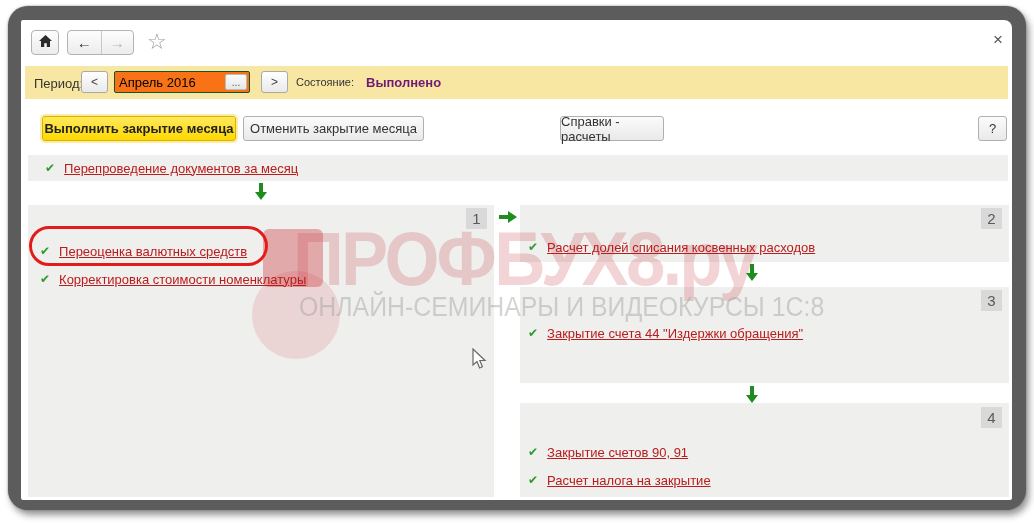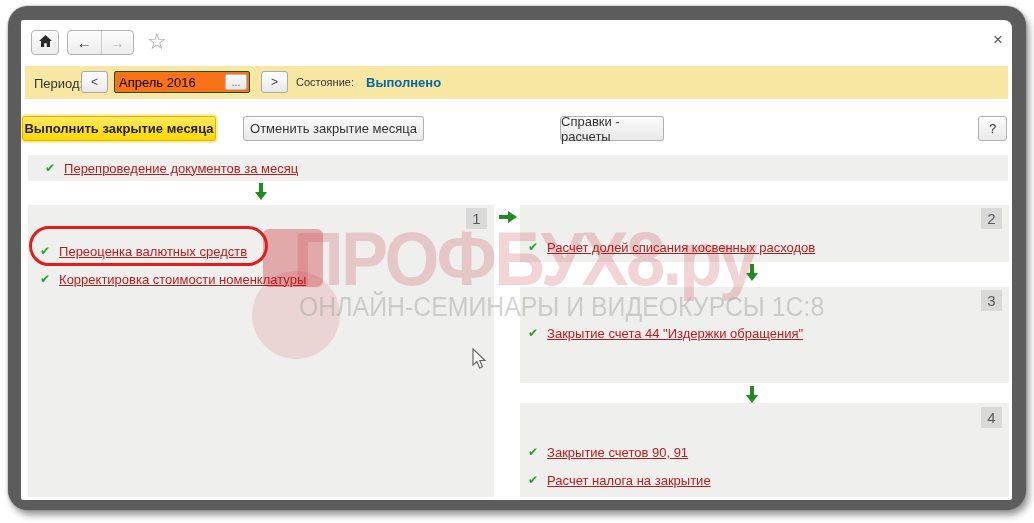--- a/index.html
+++ b/index.html
@@ -38,28 +38,28 @@
   .pb-prev { left:56px; }
   .pb-next { left:236px; }
   .pb-input { position:absolute; left:89px; top:5px; width:136px; height:22px;
     border:1px solid #14532d; border-radius:2px; background:#f97316; }
   .pb-input input { position:absolute; left:4px; top:2px; width:104px; height:16px; border:none;
     outline:none; font-size:13px; color:#000; font-family:"Liberation Sans",sans-serif; background:transparent; }
   .pb-picker { position:absolute; right:2px; top:2px; width:22px; height:16px;
     border:1px solid #bdbdbd; border-radius:2px; background:linear-gradient(#fbfbfb,#e7e7e7);
     font-size:10px; color:#555; display:flex; align-items:center; justify-content:center; cursor:pointer; }
   .pb-status-label { position:absolute; left:271px; top:10px; font-size:11px; color:#333; }
-  .pb-status-value { position:absolute; left:341px; top:9px; font-size:13px; font-weight:bold; color:#0369a1; }
+  .pb-status-value { position:absolute; left:341px; top:9px; font-size:13px; font-weight:bold; color:#701a75; }
 
   
   .act-btn { position:absolute; top:96px; height:25px; border:1px solid #b0b0b0; border-radius:3px;
     background:linear-gradient(#fbfbfb,#e9e9e9); font-size:13px; color:#333;
     display:flex; align-items:center; justify-content:center; cursor:pointer;
     font-family:"Liberation Sans",sans-serif; }
-  .act-run { left:1px; width:194px; background:linear-gradient(#ffe95e,#ffd800);
+  .act-run { left:21px; width:194px; background:linear-gradient(#ffe95e,#ffd800);
     border:1px solid #d9b300; box-shadow:0 0 0 2px rgba(250,220,80,.55); font-weight:bold; color:#222;text-align:right; }
   .act-cancel { left:222px; width:181px; }
   .act-report { left:381px; width:152px; }
   .act-refs   { left:539px; width:104px; }
   .act-help   { left:957px; width:29px; }
 
   
   .strip { position:absolute; left:7px; top:135px; width:980px; height:26px; background:#efefed; }
   .panel { position:absolute; background:#efefed; }
   .p1 { left:7px;   top:185px; width:466px; height:292px; }

